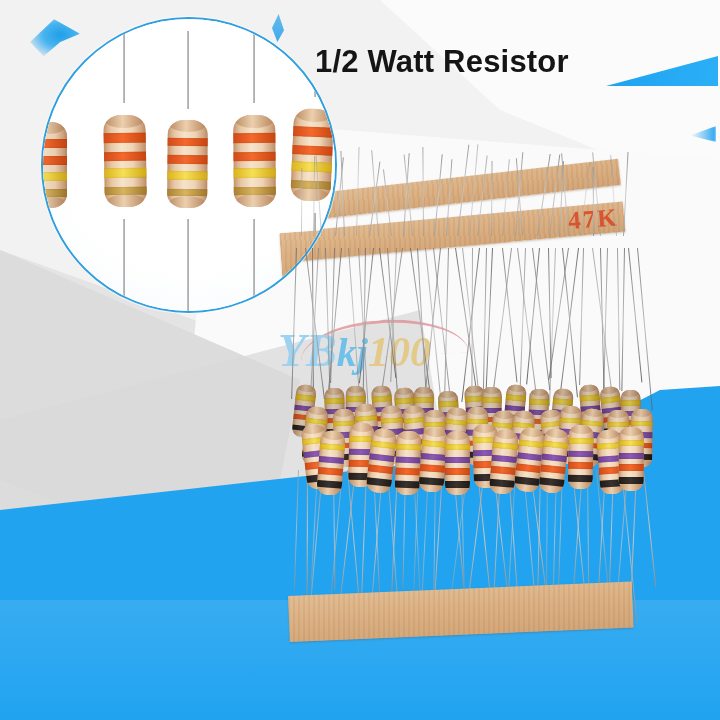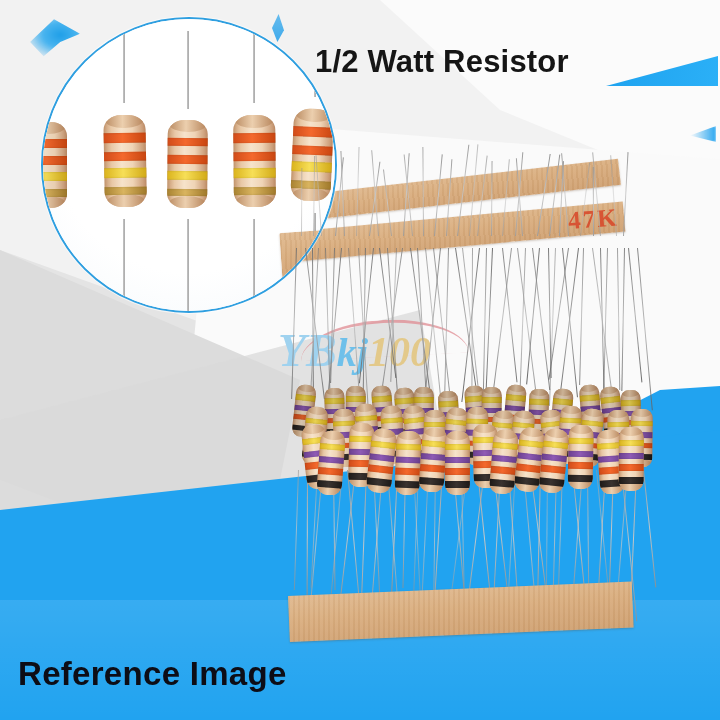--- a/index.html
+++ b/index.html
@@ -780,21 +780,20 @@
     <span class="tape-label" style="left:60px;top:0px;font-size:22px;transform:rotate(180deg);">47K</span>
   </div>
   <div class="tape" style="left:290px;top:598px;width:338px;height:44px;transform:rotate(-2.2deg);transform-origin:left top;"></div>
 
   <div class="blue-right-field"></div>
   <div class="blue-banner"></div>
   <div class="blue-sheen"></div>
 
   <div class="tape" style="left:288px;top:596px;width:344px;height:46px;transform:rotate(-2.4deg);transform-origin:left top;z-index:6;"></div>
 
-  <div class="caption">Reference Image</div>
 
   <div class="watermark">
     <div class="wm-arc"></div>
     <div class="wm-text">
       <span class="wm-yb">YB</span><span class="wm-kj">kj</span><span class="wm-100">100</span>
     </div>
   </div>
 
   <div class="inset">
     <div class="inset-bg"></div>

